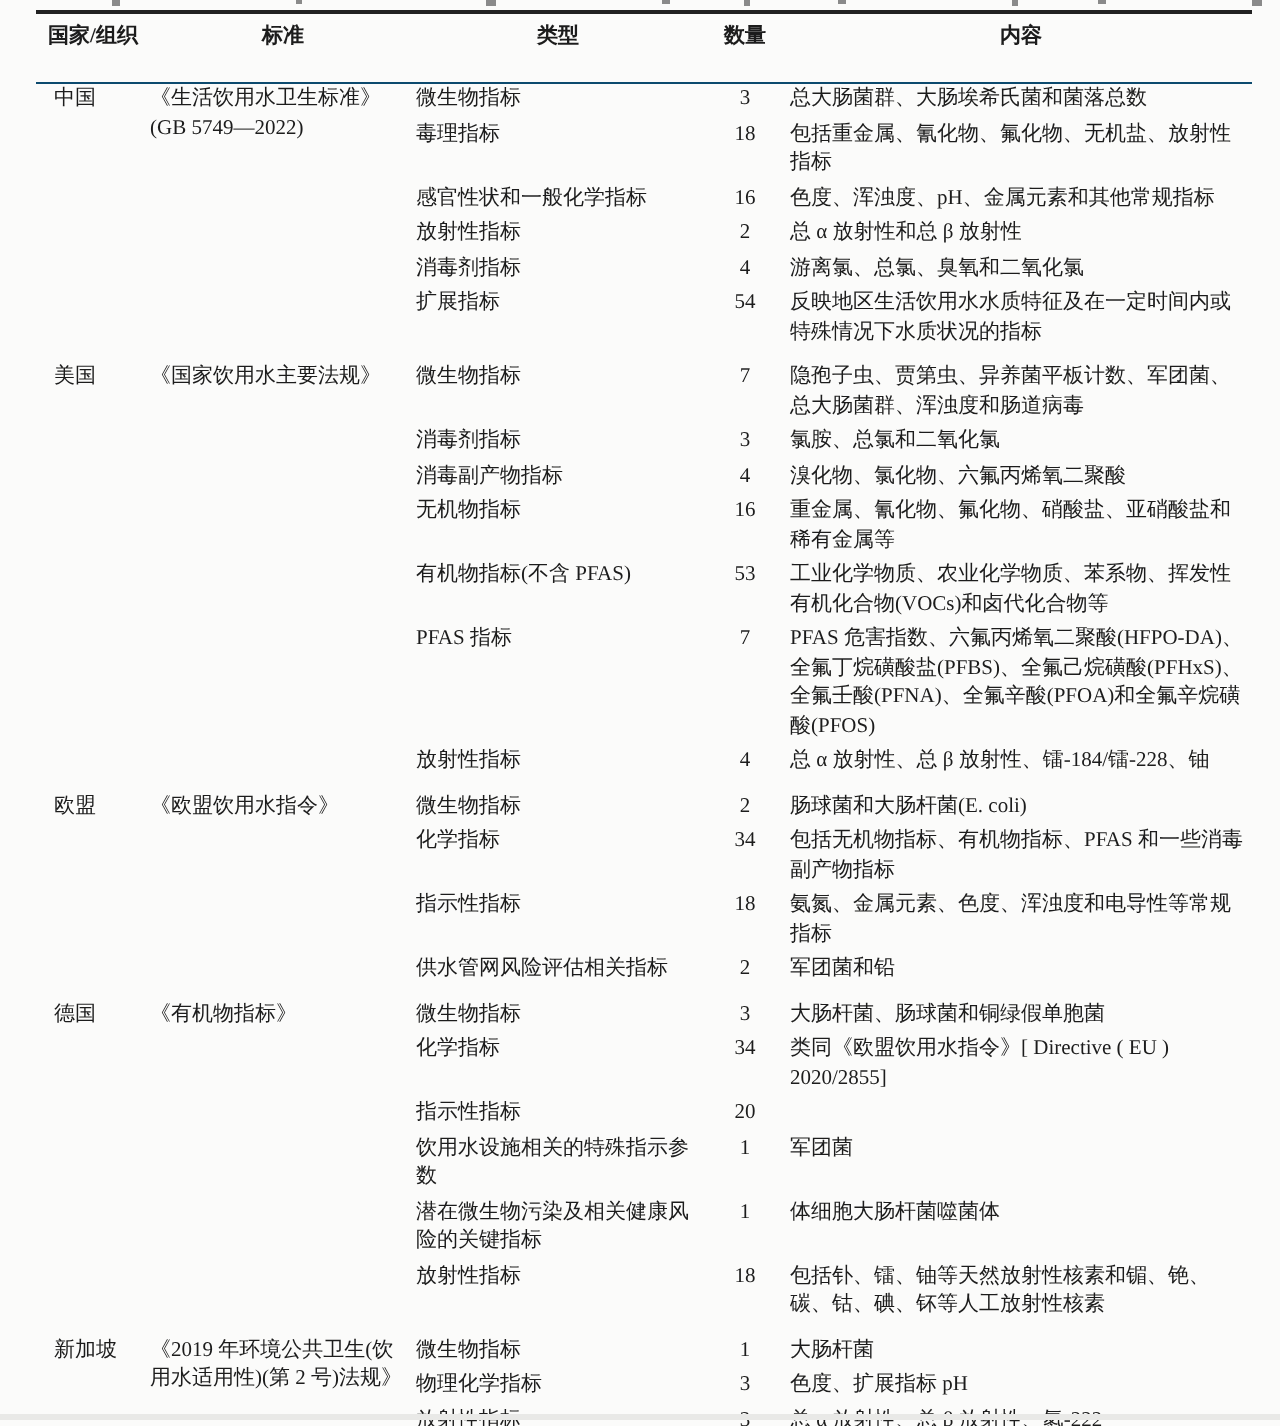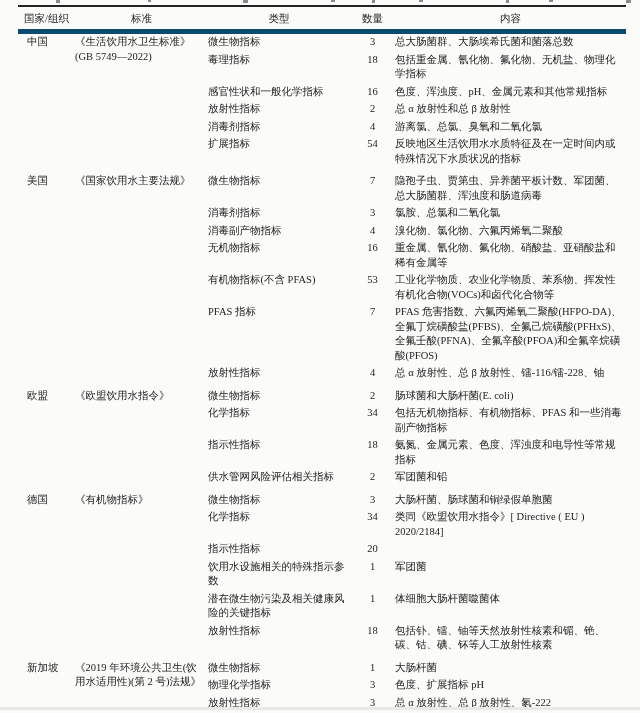--- a/index.html
+++ b/index.html
@@ -17,22 +17,22 @@
   table{
     border-collapse:collapse;table-layout:fixed;width:608px;
     border-top:2px solid #222;border-bottom:2px solid #222;
   }
   col.c-country{width:57px;}
   col.c-standard{width:133px;}
   col.c-type{width:142px;}
   col.c-count{width:45px;}
   col.c-content{width:231px;}
   thead th{
-    font-size:10.5px;font-weight:normal;text-align:center;
-    padding:5px 0 4px;border-bottom:5px solid #0c4a6e;line-height:13px;
+    font-size:10.5px;font-weight:bold;text-align:center;
+    padding:5px 0 16px;border-bottom:1px solid #0c4a6e;line-height:13px;
   }
   td{
     font-size:10.5px;line-height:14.5px;vertical-align:top;
     padding:1px 0 2px;word-break:break-word;
   }
   td.country{padding-left:9px;margin-top:20px;}
   td.standard{padding-right:6px;}
   td.type{padding-right:4px;}
   td.count{text-align:center;}
   td.content{padding-right:2px;font-family:Liberation Serif, serif;}
@@ -78,21 +78,21 @@
         <tr>
           <td class="country" rowspan="6">中国</td>
           <td class="standard" rowspan="6">《生活饮用水卫生标准》(GB 5749—2022)</td>
           <td class="type">微生物指标</td>
           <td class="count">3</td>
           <td class="content">总大肠菌群、大肠埃希氏菌和菌落总数</td>
         </tr>
         <tr>
           <td class="type">毒理指标</td>
           <td class="count">18</td>
-          <td class="content">包括重金属、氰化物、氟化物、无机盐、物理化学指标</td>
+          <td class="content">包括重金属、氰化物、氟化物、无机盐、放射性指标</td>
         </tr>
         <tr>
           <td class="type">感官性状和一般化学指标</td>
           <td class="count">16</td>
           <td class="content">色度、浑浊度、pH、金属元素和其他常规指标</td>
         </tr>
         <tr>
           <td class="type">放射性指标</td>
           <td class="count">2</td>
           <td class="content">总 α 放射性和总 β 放射性</td>
@@ -135,21 +135,21 @@
           <td class="content">工业化学物质、农业化学物质、苯系物、挥发性有机化合物(VOCs)和卤代化合物等</td>
         </tr>
         <tr>
           <td class="type">PFAS 指标</td>
           <td class="count">7</td>
           <td class="content">PFAS 危害指数、六氟丙烯氧二聚酸(HFPO-DA)、全氟丁烷磺酸盐(PFBS)、全氟己烷磺酸(PFHxS)、全氟壬酸(PFNA)、全氟辛酸(PFOA)和全氟辛烷磺酸(PFOS)</td>
         </tr>
         <tr>
           <td class="type">放射性指标</td>
           <td class="count">4</td>
-          <td class="content">总 α 放射性、总 β 放射性、镭-116/镭-228、铀</td>
+          <td class="content">总 α 放射性、总 β 放射性、镭-184/镭-228、铀</td>
         </tr>
         <tr class="group-start">
           <td class="country" rowspan="4">欧盟</td>
           <td class="standard" rowspan="4">《欧盟饮用水指令》</td>
           <td class="type">微生物指标</td>
           <td class="count">2</td>
           <td class="content">肠球菌和大肠杆菌(E. coli)</td>
         </tr>
         <tr>
           <td class="type">化学指标</td>
@@ -169,21 +169,21 @@
         <tr class="group-start">
           <td class="country" rowspan="6">德国</td>
           <td class="standard" rowspan="6">《有机物指标》</td>
           <td class="type">微生物指标</td>
           <td class="count">3</td>
           <td class="content">大肠杆菌、肠球菌和铜绿假单胞菌</td>
         </tr>
         <tr>
           <td class="type">化学指标</td>
           <td class="count">34</td>
-          <td class="content">类同《欧盟饮用水指令》[ Directive ( EU ) 2020/2184]</td>
+          <td class="content">类同《欧盟饮用水指令》[ Directive ( EU ) 2020/2855]</td>
         </tr>
         <tr>
           <td class="type">指示性指标</td>
           <td class="count">20</td>
           <td class="content"></td>
         </tr>
         <tr>
           <td class="type">饮用水设施相关的特殊指示参数</td>
           <td class="count">1</td>
           <td class="content">军团菌</td>

